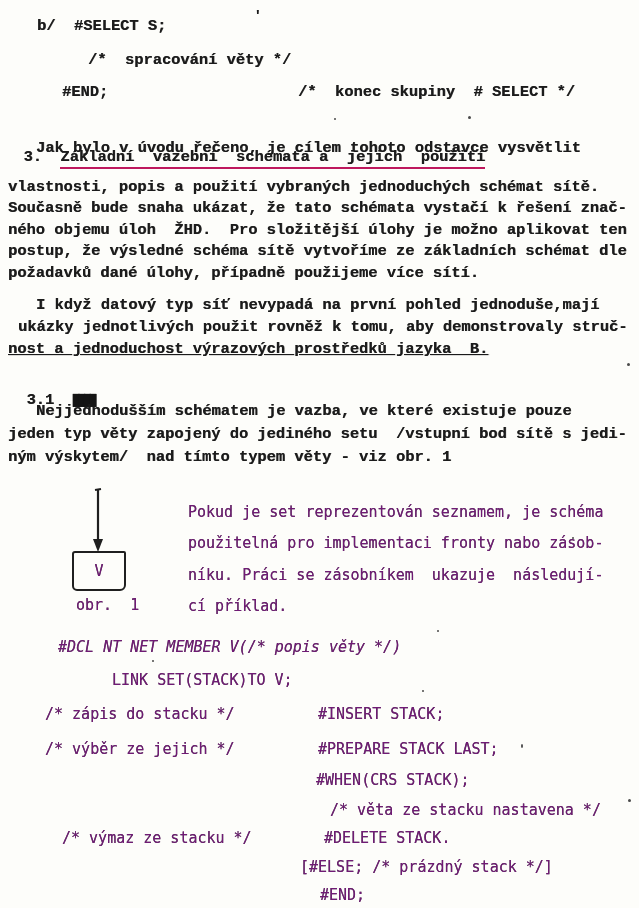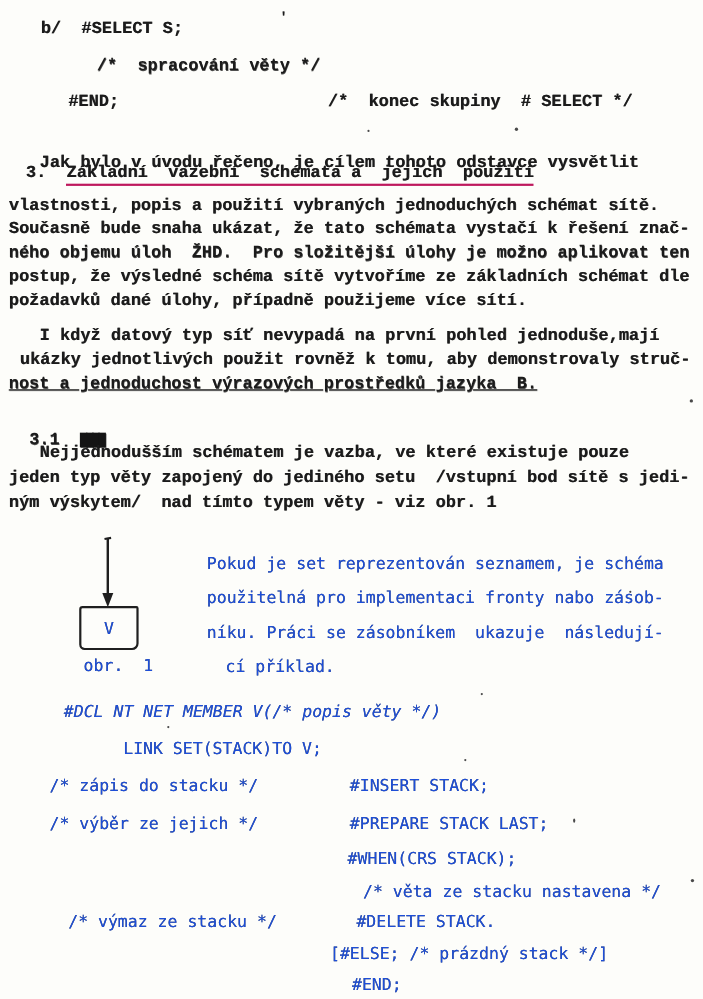--- a/index.html
+++ b/index.html
@@ -12,21 +12,21 @@
   
   .tw{
     font-family:"Liberation Mono","DejaVu Sans Mono",monospace;
     font-weight:bold;font-size:15.4px;line-height:21.7px;color:#1b1b1b;
     text-shadow:0.4px 0.2px 0 rgba(20,20,20,.75);
     letter-spacing:0;
   }
   
   .dm{
     font-family:"DejaVu Sans Mono","Liberation Mono",monospace;
-    font-weight:normal;font-size:15px;color:#1d4ed8;
+    font-weight:normal;font-size:15px;color:#701a75;
     text-shadow:0 0 0.6px rgba(40,40,40,.8);
     text-align:right;
   }
   .underlined{border-bottom:2px solid #be185d;padding-bottom:1px;}
   .blob{
     font-family:"DejaVu Sans Mono",monospace;font-size:11px;color:#141414;
     letter-spacing:-1px;
   }
   .figbox{
     position:absolute;left:72px;top:551px;width:50px;height:36px;
@@ -84,21 +84,21 @@
 <div class="figbox">
   <span class="dm">V</span>
 </div>
 
 <div class="abs dm" style="left:76px;top:596px;">obr.  1</div>
 
 <div class="para">
   <div class="abs dm" style="left:188px;top:503px;">Pokud je set reprezentován seznamem, je schéma</div>
   <div class="abs dm" style="left:188px;top:534px;">použitelná pro implementaci fronty nabo zásob-</div>
   <div class="abs dm" style="left:188px;top:566px;">níku. Práci se zásobníkem  ukazuje  následují-</div>
-  <div class="abs dm" style="left:188px;top:597px;margin-left:17px;">cí příklad.</div>
+  <div class="abs dm" style="left:188px;top:597px;">cí příklad.</div>
 </div>
 
 <div class="para">
   <div class="abs dm" style="left:58px;top:638px;font-style:italic;">#DCL NT NET MEMBER V(/* popis věty */)</div>
   <div class="abs dm" style="left:112px;top:671px;">LINK SET(STACK)TO V;</div>
 
   <div class="abs dm" style="left:45px;top:705px;">/* zápis do stacku */</div>
   <div class="abs dm" style="left:318px;top:705px;">#INSERT STACK;</div>
 
   <div class="abs dm" style="left:45px;top:740px;">/* výběr ze jejich */</div>

